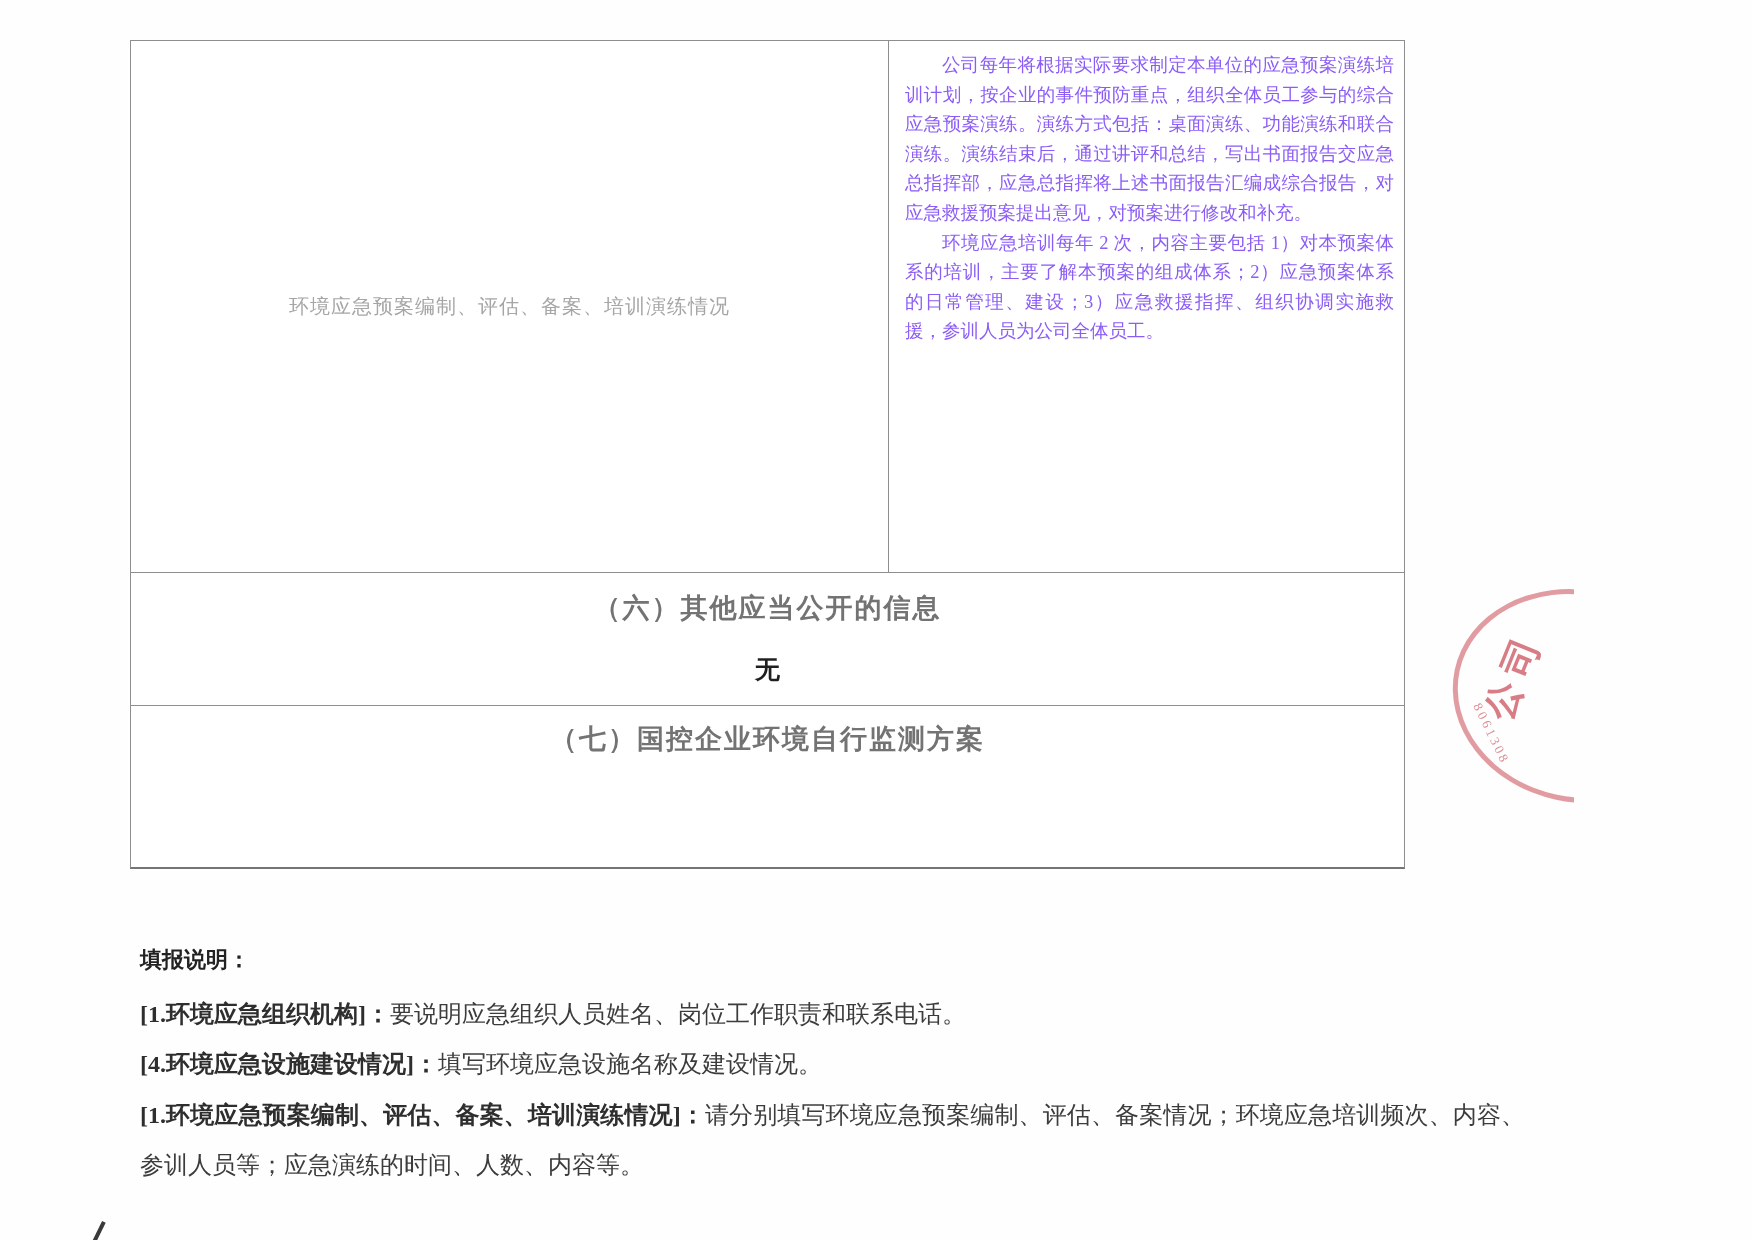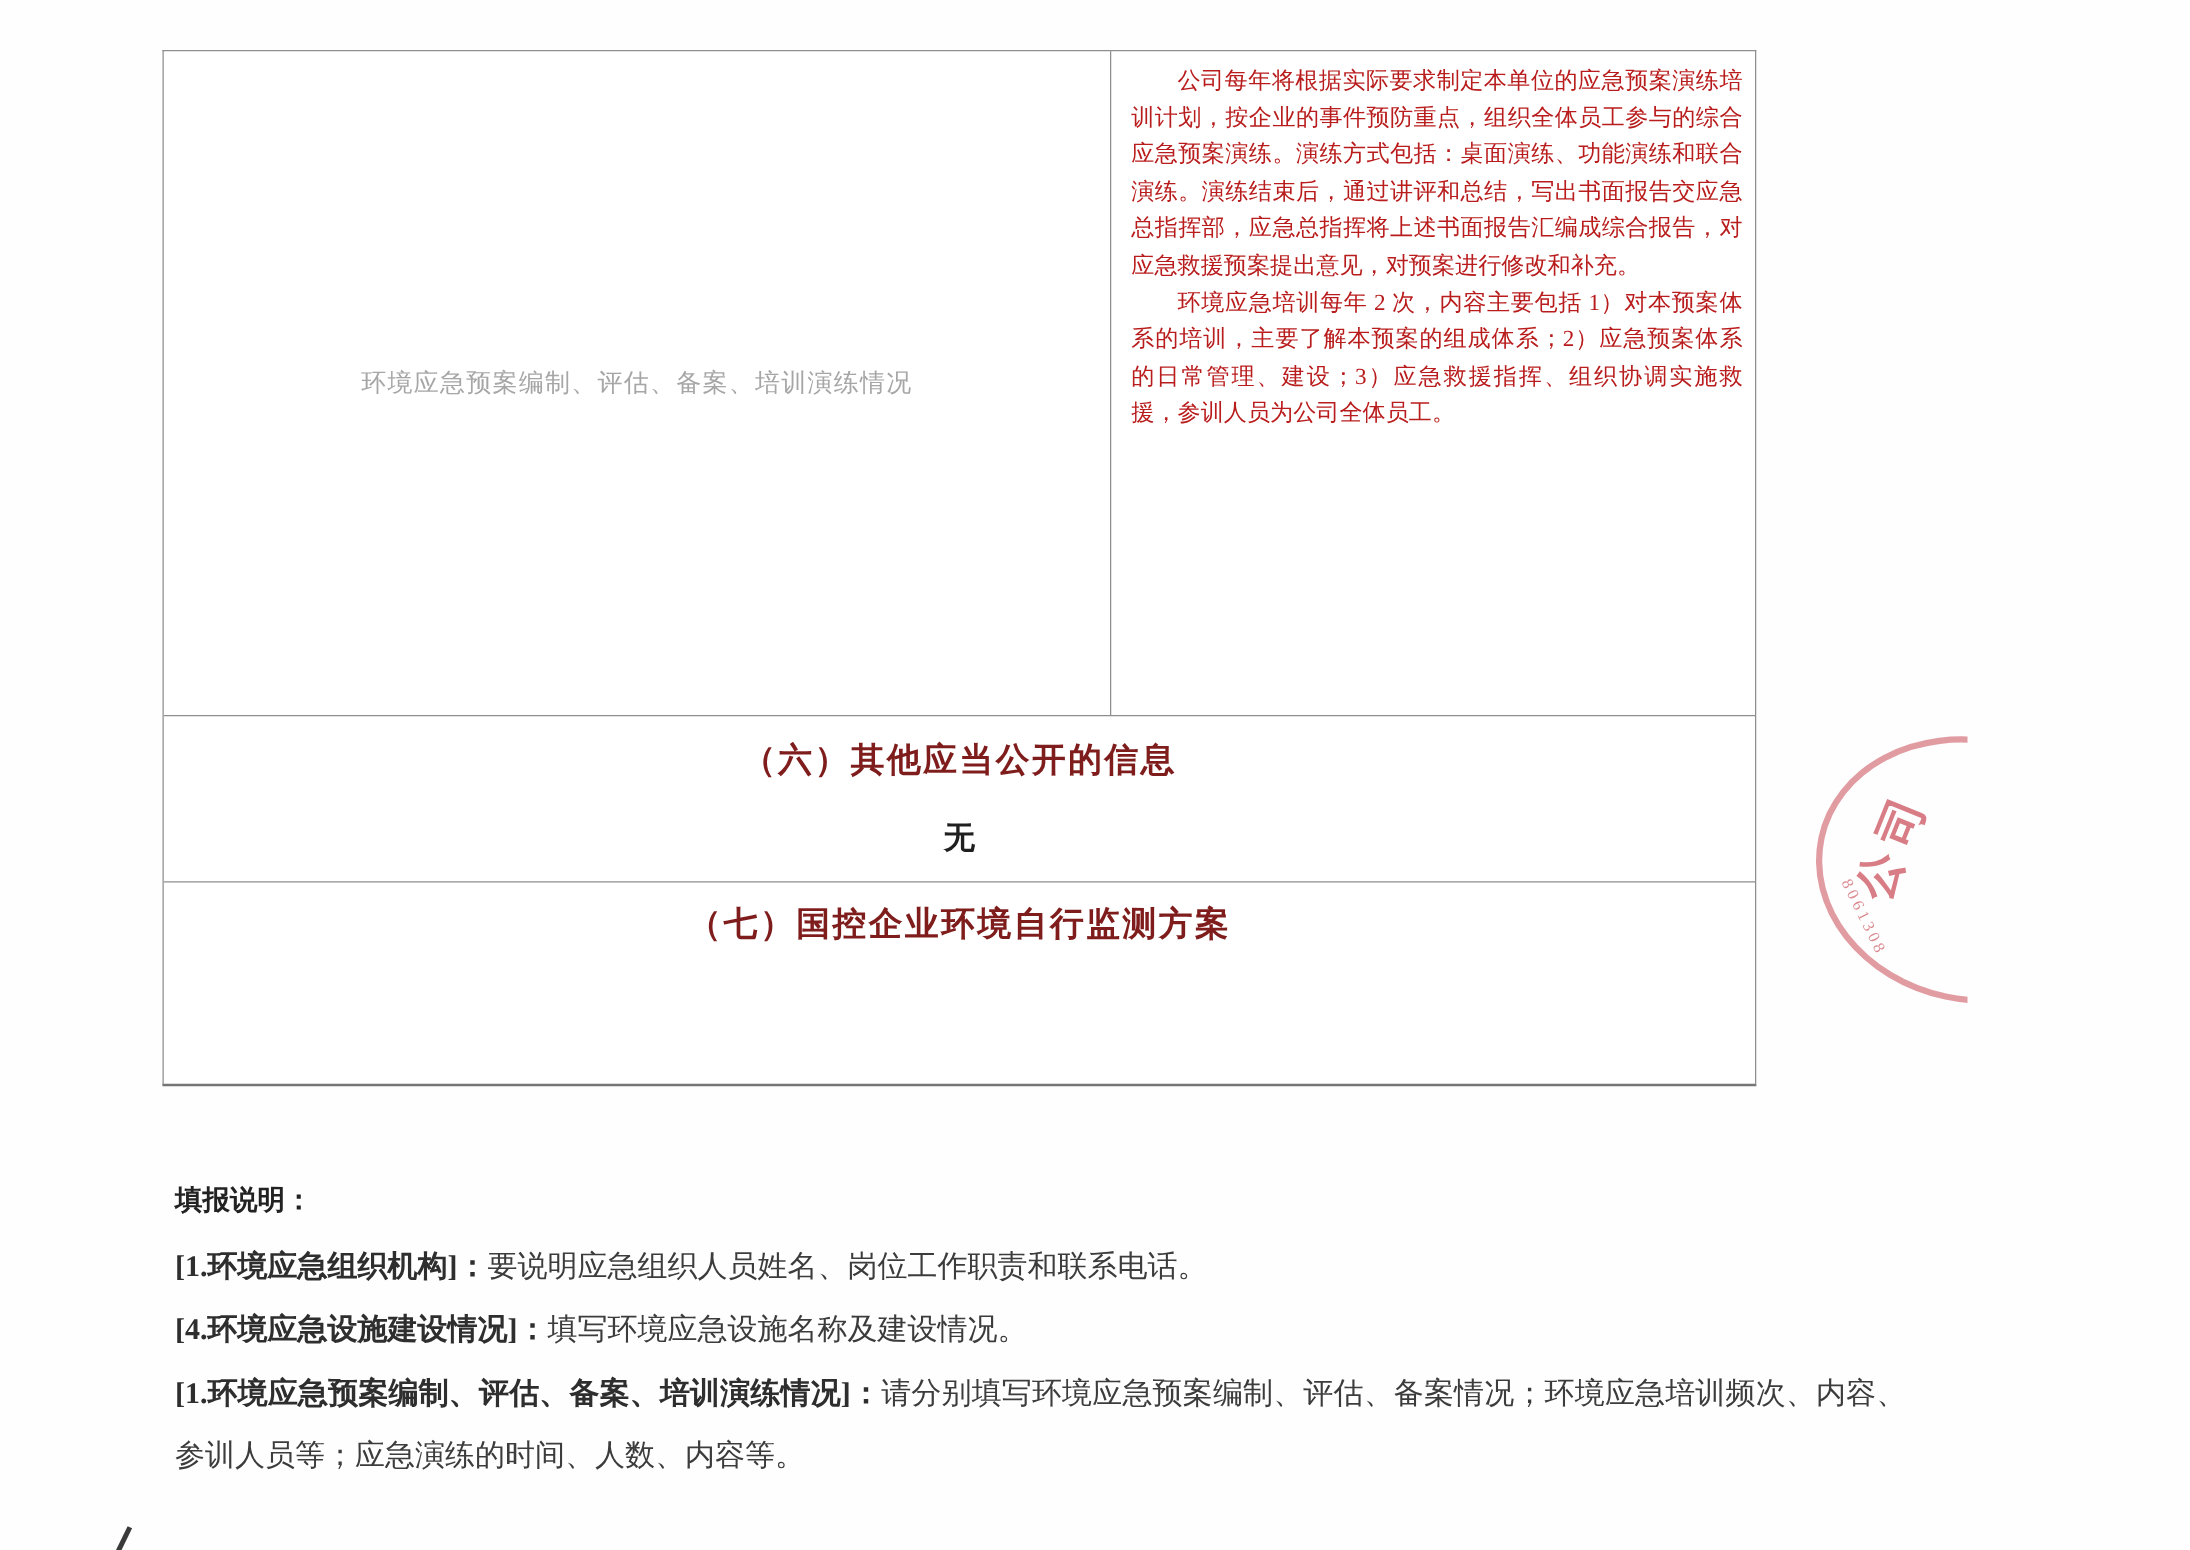--- a/index.html
+++ b/index.html
@@ -37,35 +37,35 @@
     letter-spacing: 1px;
     text-align: left;
   }
   .cell-right {
     flex: 1;
     padding: 10px 10px 10px 16px;
   }
   .cell-right p {
     font-size: 18.5px;
     line-height: 29.6px;
-    color: #b91c1c;
+    color: #8b5cf6;
     text-align: justify;
     text-indent: 2em;
   }
 
   .section-row {
     border-top: 1px solid #8e8e8e;
     text-align: center;
   }
   .section-row-6 { height: 133px; padding-top: 17px; }
   .section-row-7 { height: 162px; padding-top: 15px; }
   .section-heading {
     font-size: 27px;
     font-weight: bold;
-    color: #7f1d1d;
+    color: #737373;
     letter-spacing: 2px;
     font-family: "Liberation Serif", "DejaVu Serif", serif;
   }
   .section-content {
     margin-top: 27px;
     font-size: 25px;
     font-weight: bold;
     color: #1f1f1f;
   }
 

